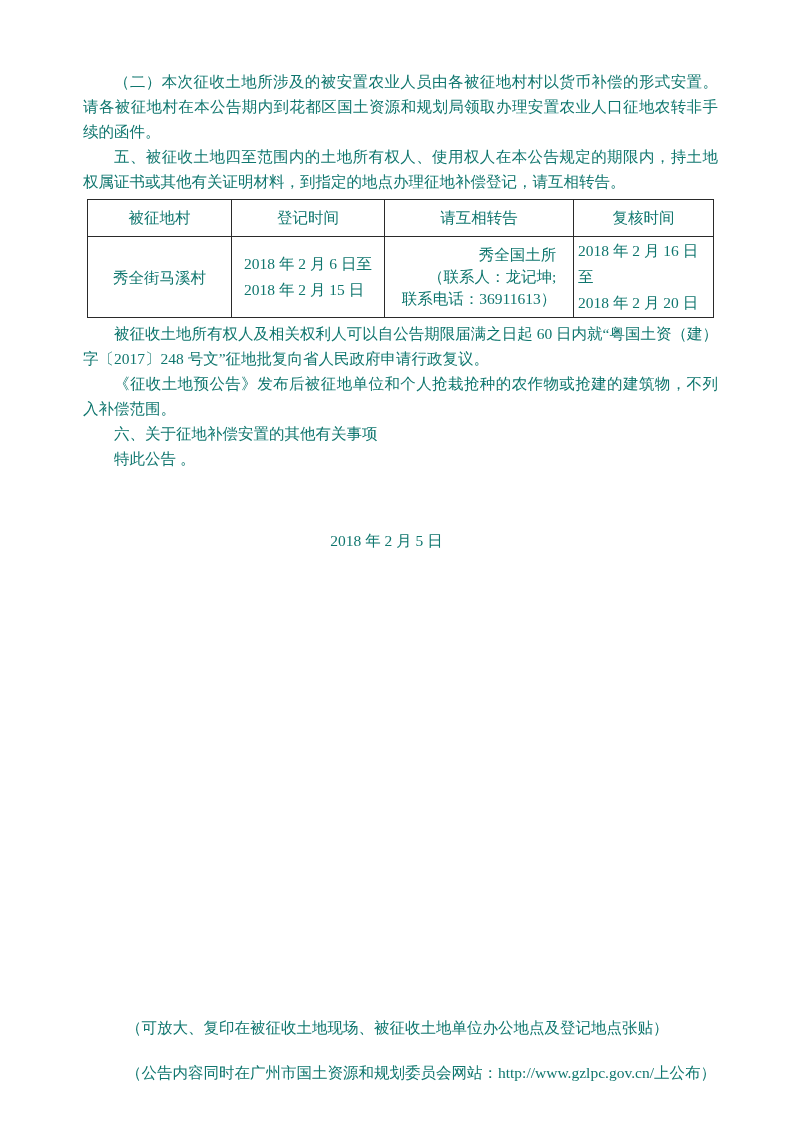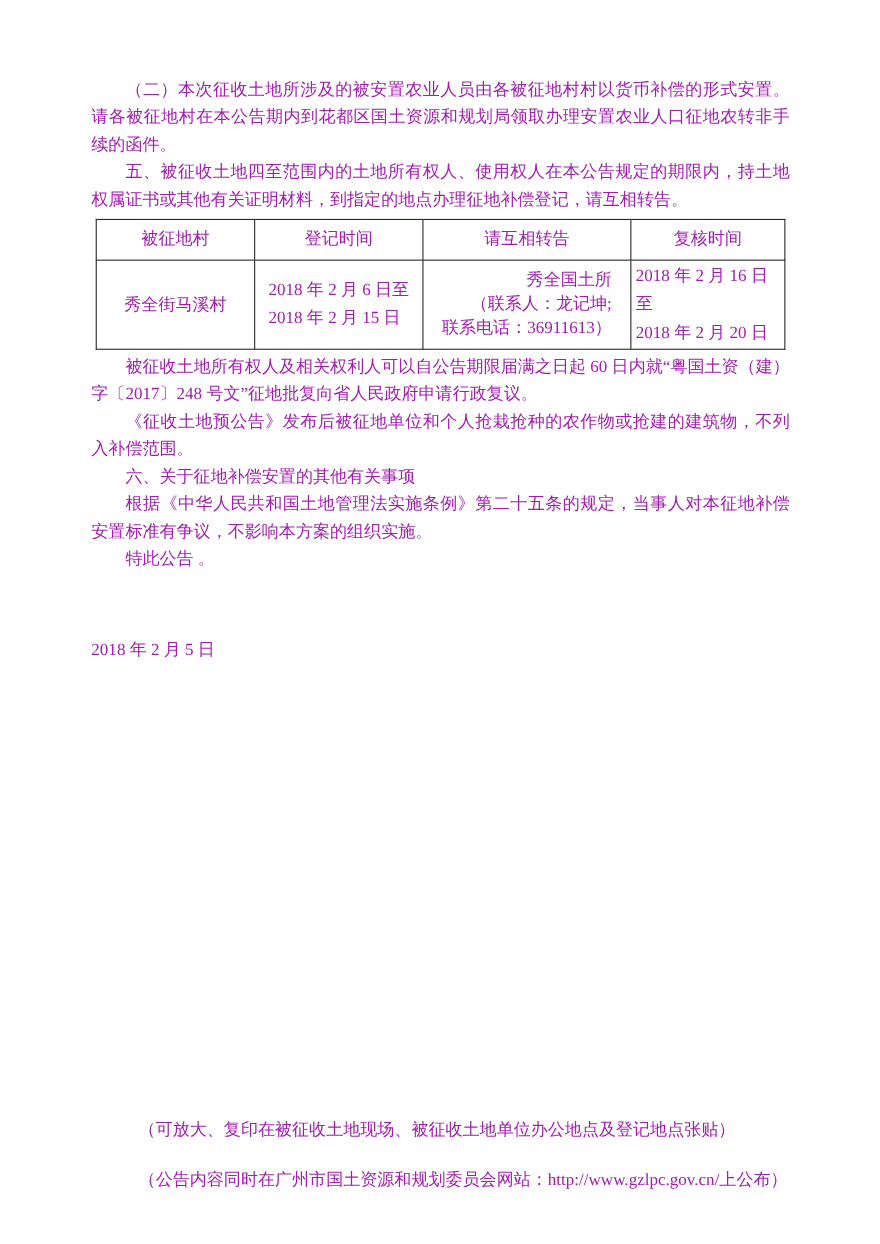--- a/index.html
+++ b/index.html
@@ -6,21 +6,21 @@
     margin: 0;
     padding: 0;
     background: #ffffff;
   }
   .page {
     position: relative;
     width: 800px;
     height: 1131px;
     background: #ffffff;
     font-family: "Liberation Serif", "DejaVu Serif", serif;
-    color: #a21caf;
+    color: #0f766e;
     overflow: hidden;
   }
   .content {
     position: absolute;
     left: 83px;
     right: 82px;
     top: 69px;
     font-size: 15.5px;
     line-height: 25px;
     text-align: justify;
@@ -65,21 +65,21 @@
   .cell-text.align-left {
     text-align: left;
     line-height: 26px;
   }
   .cell-text.align-center {
     text-align: right;
     line-height: 22px;
   }
   .date-line {
     margin: 57px 0 0 0;
-    text-align: left;
+    text-align: center;
     padding-right: 28px;
     text-indent: 0;
   }
   .footnotes {
     position: absolute;
     left: 83px;
     right: 82px;
     top: 999px;
     font-size: 15.5px;
     text-align: left;
@@ -133,21 +133,20 @@
             <span class="cell-text align-left">2018 年 2 月 16 日至
 2018 年 2 月 20 日</span>
           </td>
         </tr>
       </tbody>
     </table>
 
     <p class="para indent">被征收土地所有权人及相关权利人可以自公告期限届满之日起 60 日内就“粤国土资（建）字〔2017〕248 号文”征地批复向省人民政府申请行政复议。</p>
     <p class="para indent">《征收土地预公告》发布后被征地单位和个人抢栽抢种的农作物或抢建的建筑物，不列入补偿范围。</p>
     <p class="para indent">六、关于征地补偿安置的其他有关事项</p>
-    <p class="para indent">根据《中华人民共和国土地管理法实施条例》第二十五条的规定，当事人对本征地补偿安置标准有争议，不影响本方案的组织实施。</p>
     <p class="para indent">特此公告 。</p>
 
     <p class="para date-line">2018 年 2 月 5 日</p>
   </div>
 
   <div class="footnotes">
     <p class="footnote">（可放大、复印在被征收土地现场、被征收土地单位办公地点及登记地点张贴）</p>
     <p class="footnote">（公告内容同时在广州市国土资源和规划委员会网站：http://www.gzlpc.gov.cn/上公布）</p>
   </div>
 </div>

